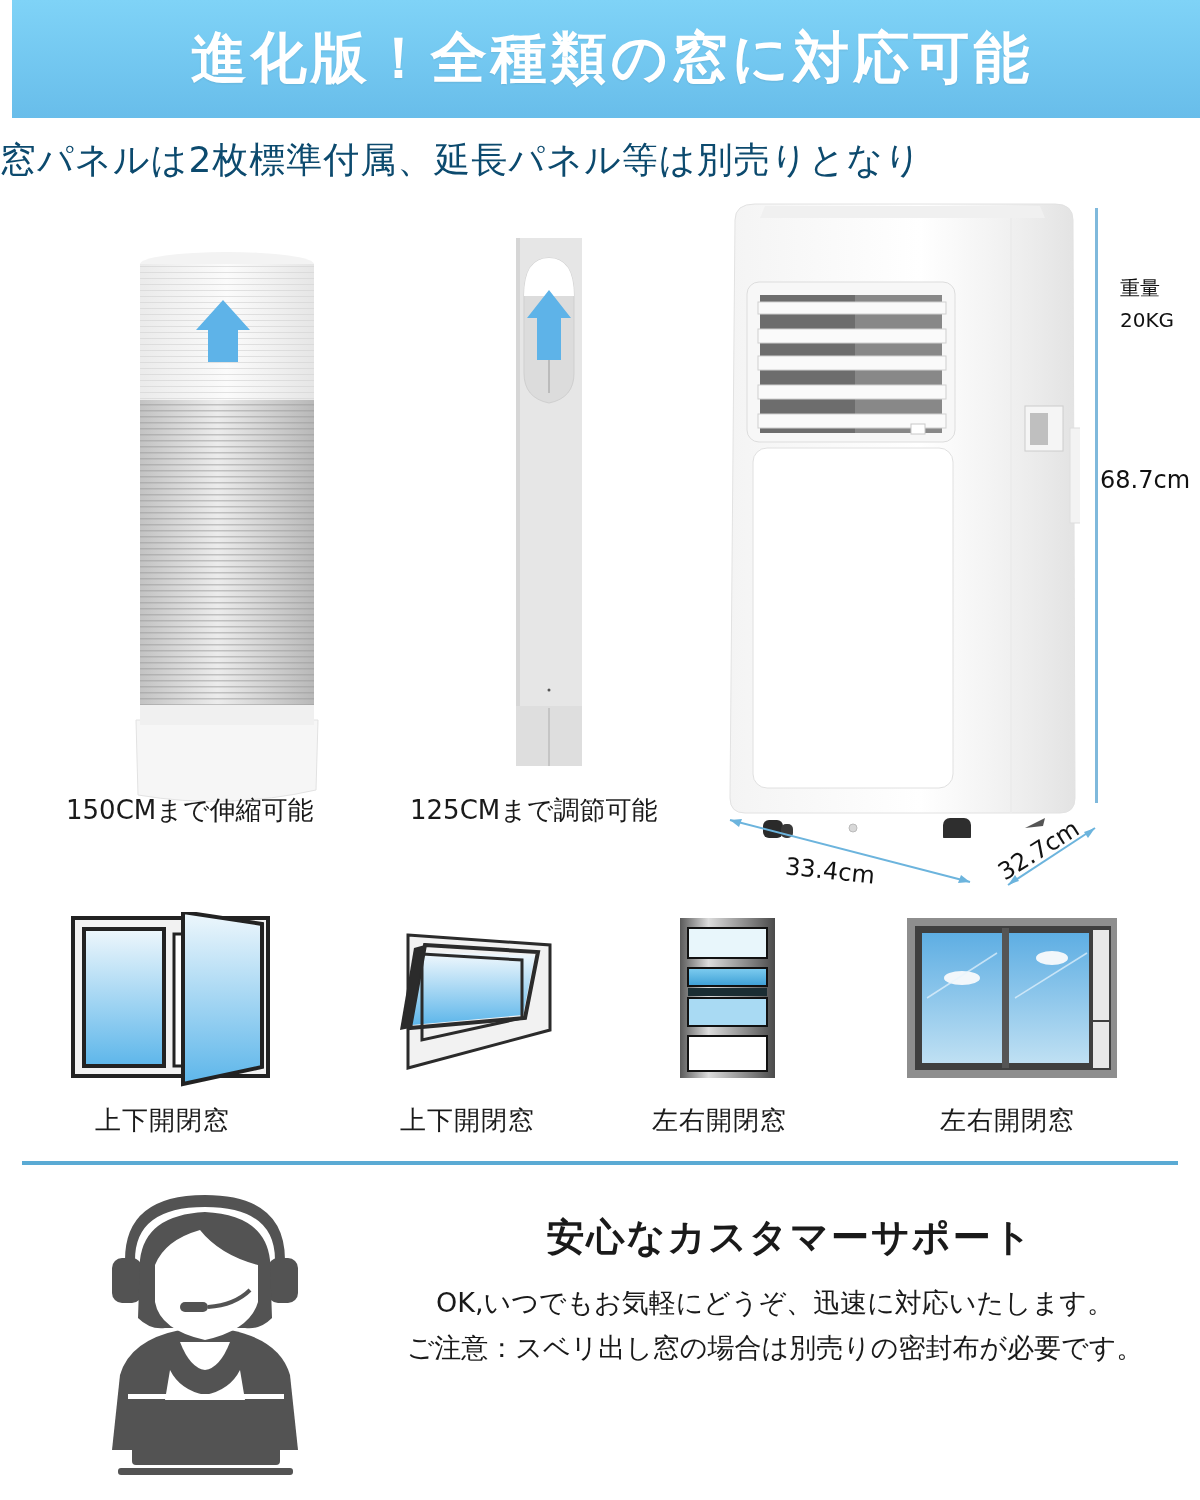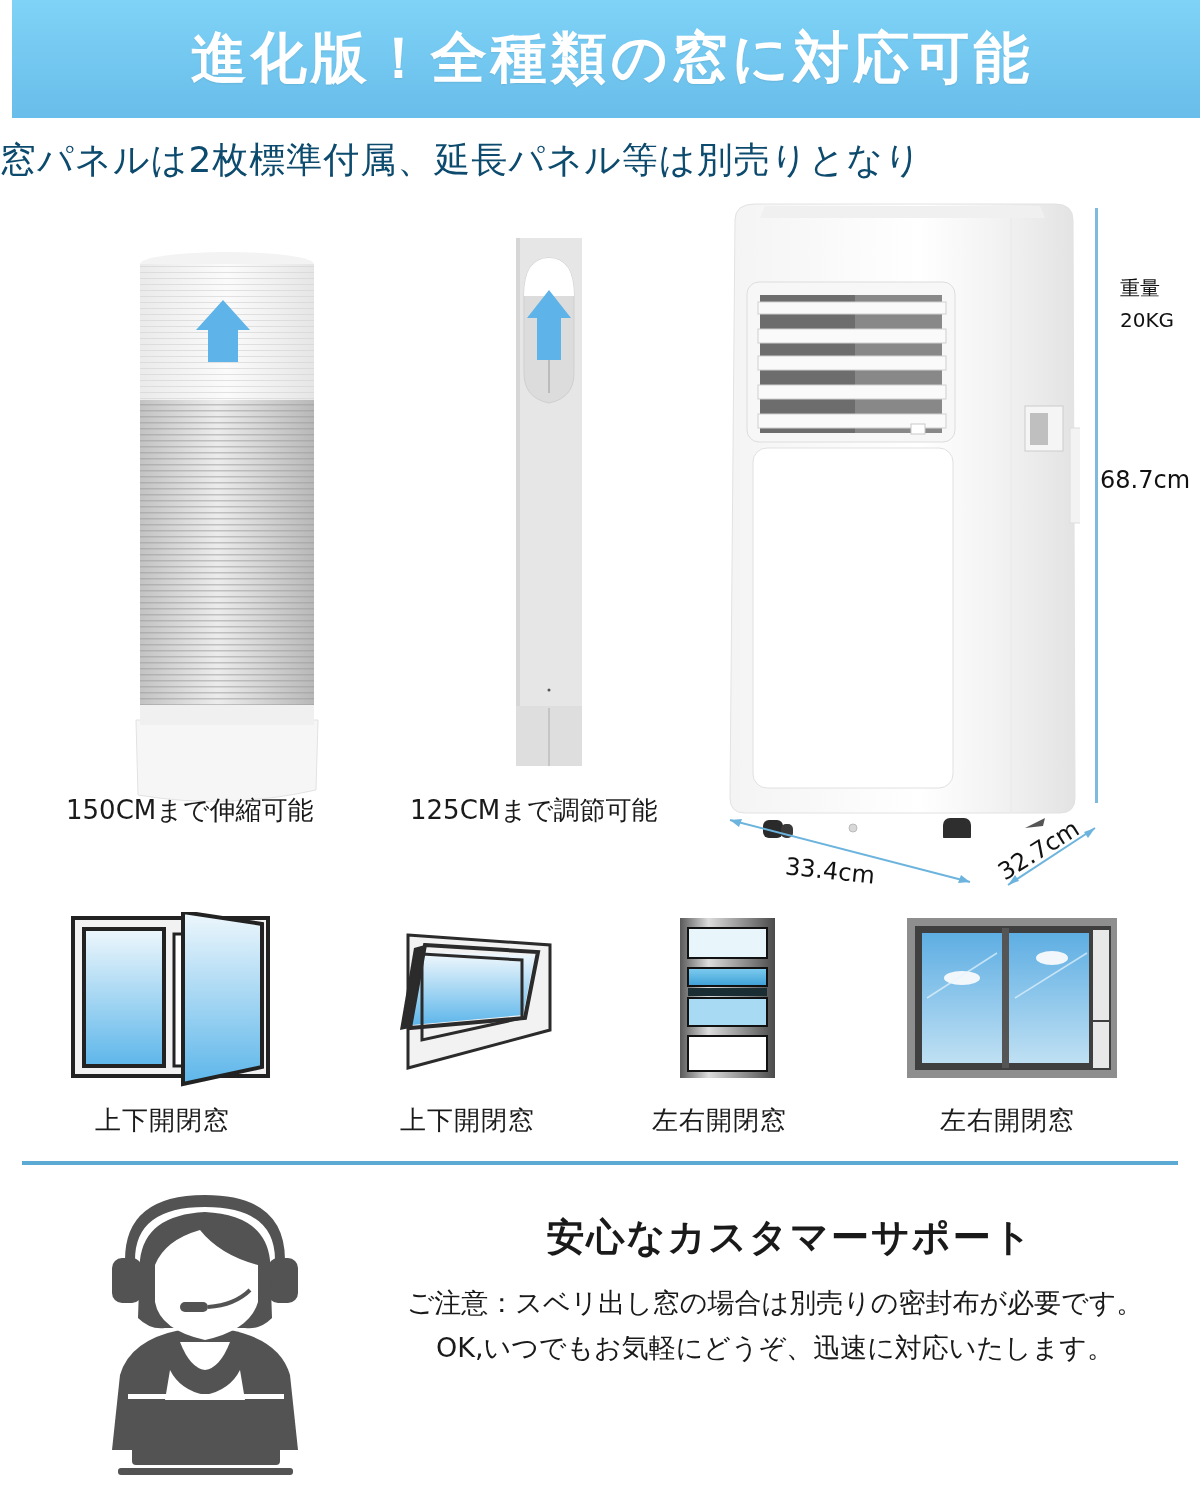--- a/index.html
+++ b/index.html
@@ -253,15 +253,15 @@
     <path d="M80 152 L130 152 Q120 178 105 180 Q90 178 80 152 Z" fill="#ffffff"></path>
     <path d="M70 180 Q80 200 105 205 Q130 200 140 180 L145 210 L65 210 Z" fill="#ffffff"></path>
     <rect x="28" y="204" width="156" height="5" fill="#ffffff"></rect>
     <rect x="80" y="112" width="28" height="10" rx="5" fill="#535353"></rect>
     <path d="M108 117 Q135 115 150 100" stroke="#535353" stroke-width="4" fill="none"></path>
   </svg>
 </div>
 
 <div class="support-title">安心なカスタマーサポート</div>
 <div class="support-lines">
+  <div>OK,いつでもお気軽にどうぞ、迅速に対応いたします。</div>
   <div>ご注意：スベリ出し窓の場合は別売りの密封布が必要です。</div>
-  <div>OK,いつでもお気軽にどうぞ、迅速に対応いたします。</div>
 </div>
 
 </body></html>

